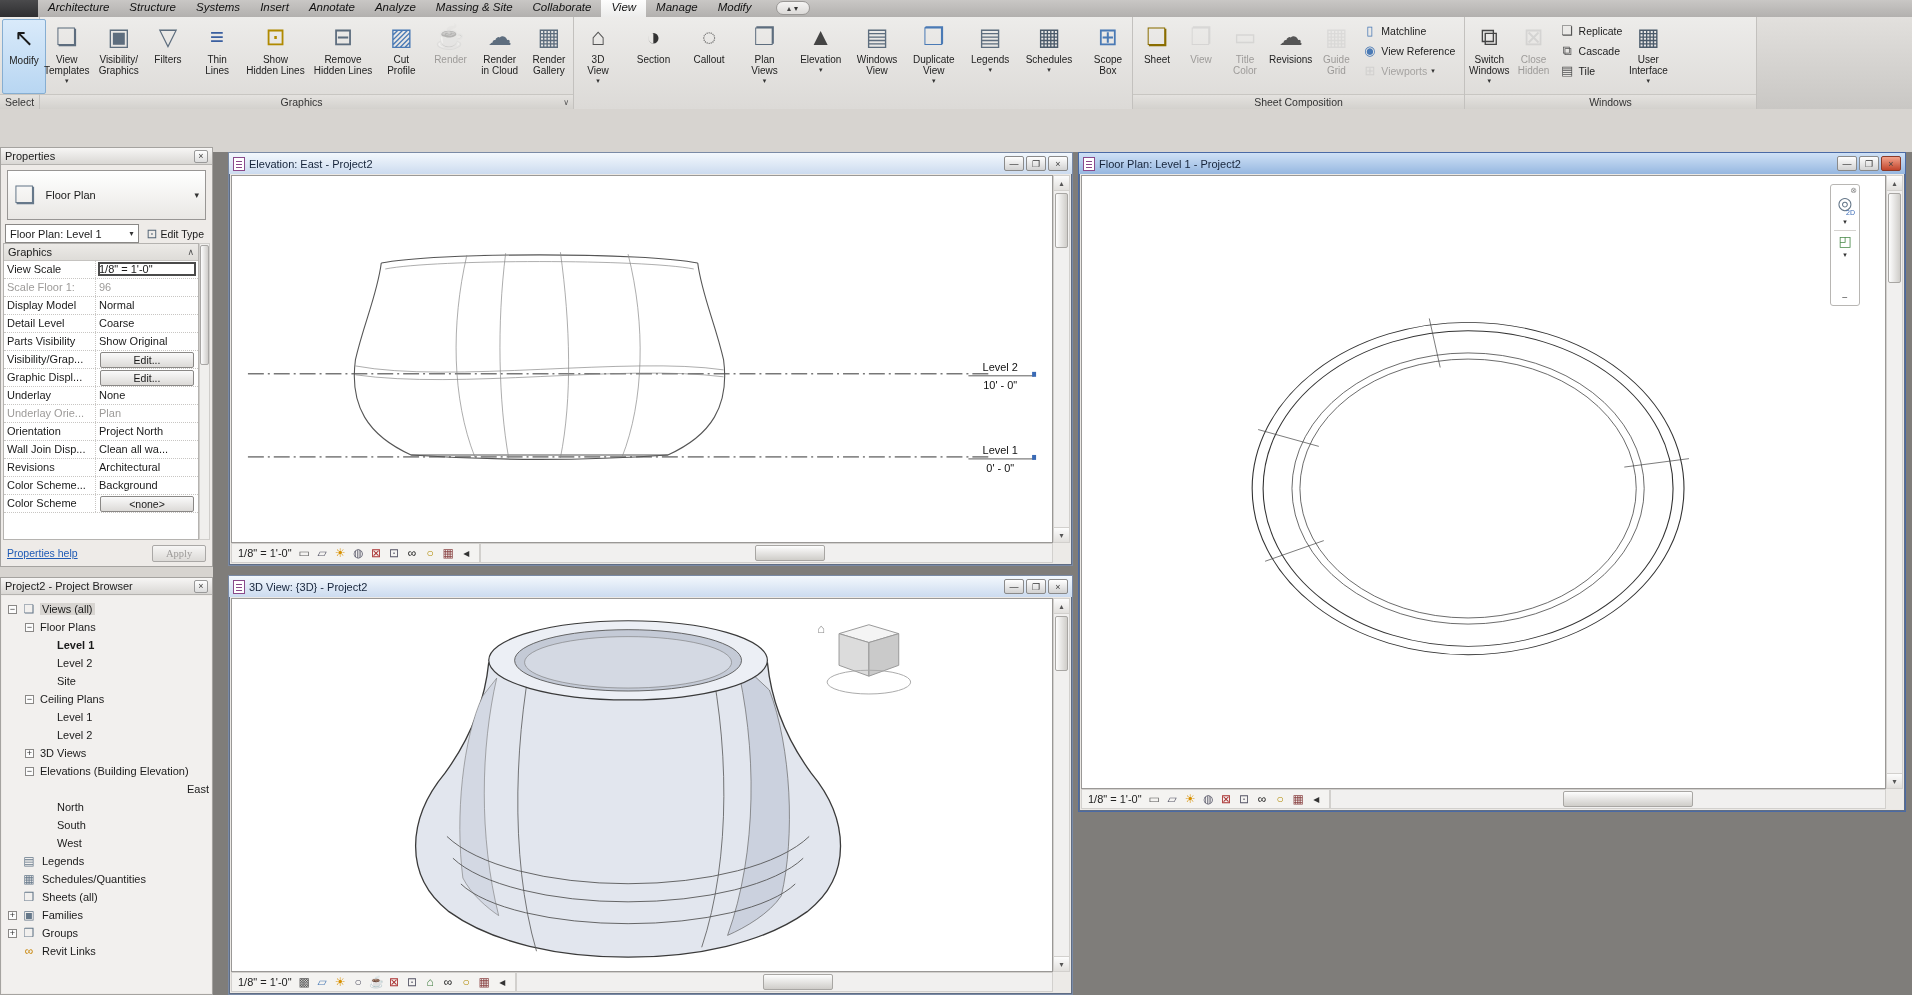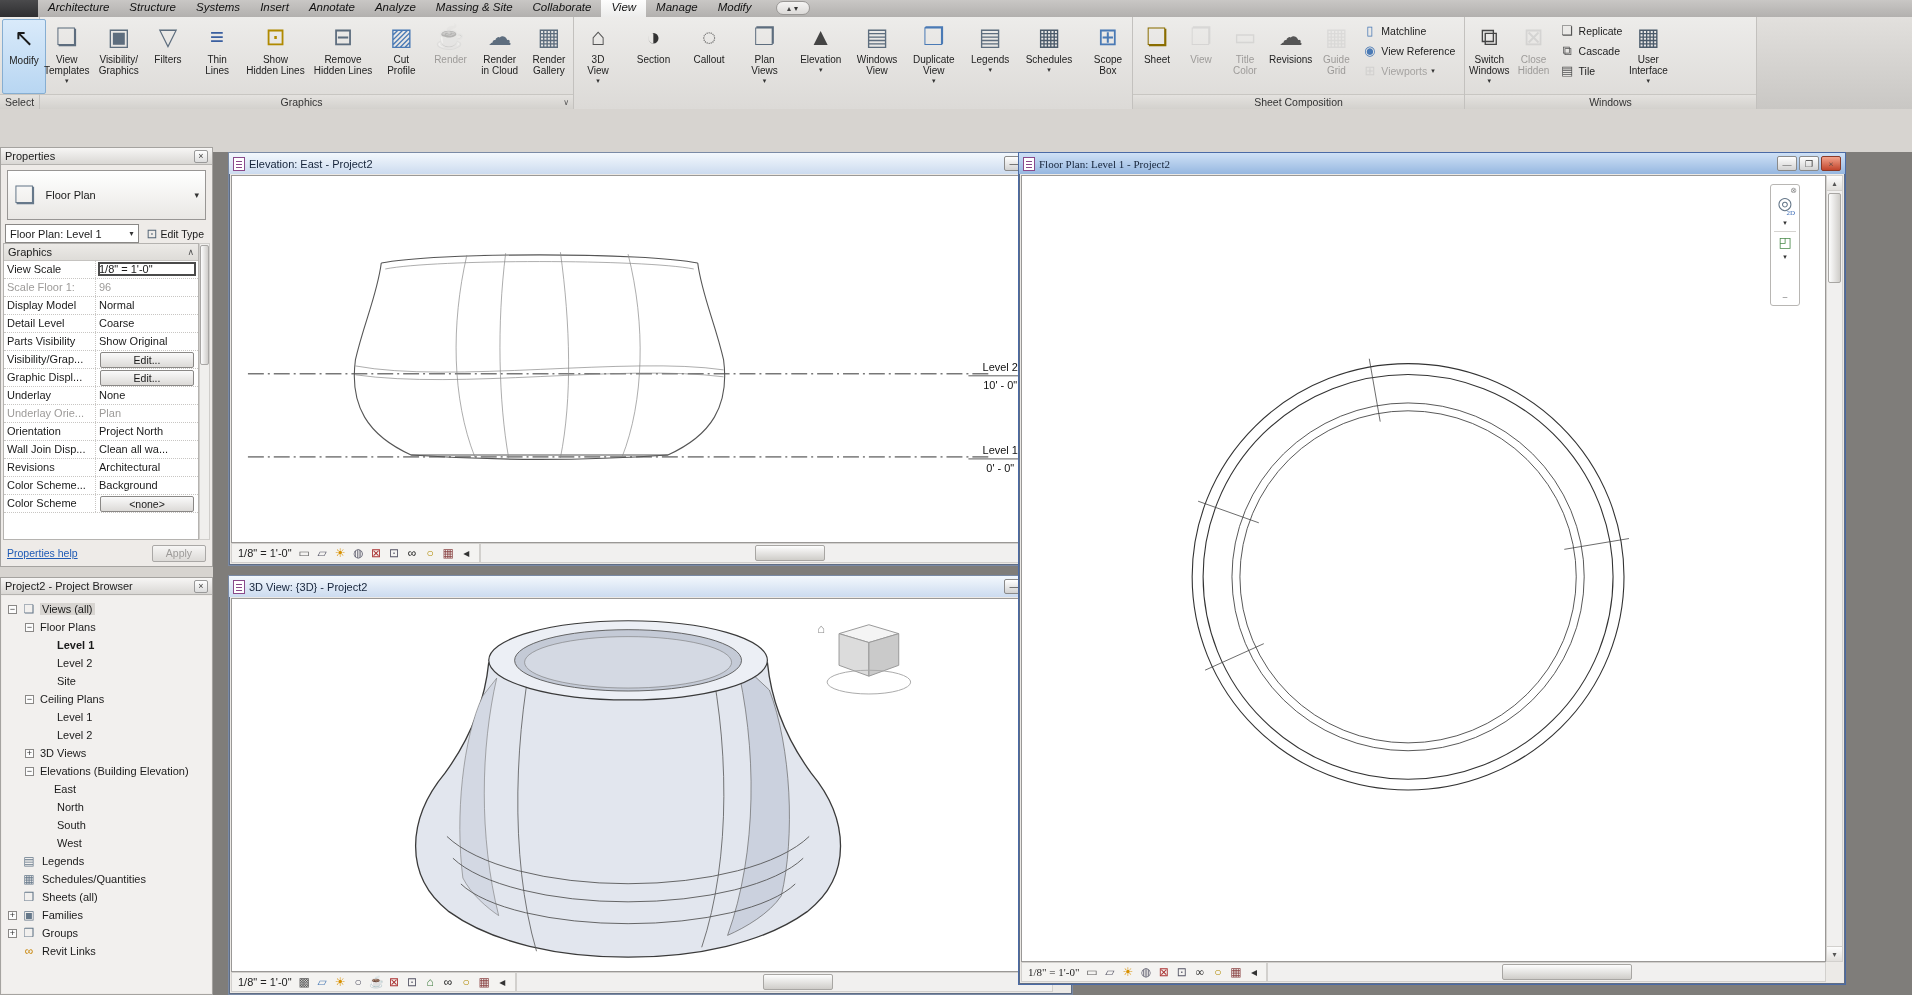--- a/index.html
+++ b/index.html
@@ -53,21 +53,21 @@
   .plabel{width:92px;padding:2px 3px;border-right:1px dotted #c8c6c3;overflow:hidden;white-space:nowrap;}
   .pval{flex:1;padding:2px 3px;overflow:hidden;white-space:nowrap;position:relative;}
   .pval .v{display:block;}
   .pval .v.btn{text-align:center;background:linear-gradient(#fafafa,#dcdad7);border:1px solid #8a8886;border-radius:2px;margin:-1px 1px 0;padding:1px 0;font-size:10.5px;}
   .pval .v.sel{outline:2px solid #4a4a4a;outline-offset:-1px;}
   .dis{color:#9d9b99;}
   .pscroll{position:absolute;right:2px;top:95px;bottom:26px;width:11px;background:#f0efed;border:1px solid #cfcdca;}
   .pscroll .thumb{position:absolute;left:0;right:0;top:1px;height:120px;background:linear-gradient(90deg,#fdfdfd,#cfcdca);border:1px solid #a8a6a4;border-radius:2px;}
   .pfoot{position:absolute;left:2px;right:2px;bottom:2px;height:22px;display:flex;align-items:center;padding:0 4px;}
   .phelp{font-size:10.5px;color:#1f5bb5;text-decoration:underline;}
-  .applybtn{margin-left:auto;width:54px;height:17px;font-size:10.5px;color:#9d9b99;background:linear-gradient(#f7f6f5,#dcdad7);border:1px solid #aaa8a6;border-radius:2px;text-align:center;line-height:15px;}
+  .applybtn{margin-left:auto;width:54px;height:17px;font-size:10.5px;color:#9d9b99;background:linear-gradient(#f7f6f5,#dcdad7);border:1px solid #aaa8a6;border-radius:2px;text-align:center;line-height:15px;font-family:Liberation Serif, serif;}
   
   .tree{position:absolute;left:1px;right:1px;top:18px;bottom:1px;background:#f2f0ee;overflow:hidden;padding-top:4px;}
   .titem{height:18px;display:flex;align-items:center;font-size:11px;white-space:nowrap;}
   .texp{width:11px;height:9px;margin-right:3px;flex:0 0 11px;font-size:9px;line-height:7px;text-align:center;color:#333;}
   .texp.box{border:1px solid #8a8886;background:#fcfcfc;width:9px;flex:0 0 9px;margin-left:1px;margin-right:4px;}
   .tico{width:16px;font-size:12px;text-align:center;margin-right:3px;}
   .tlabel{padding:0 2px;}
   .tlabel.bold{font-weight:bold;}
   .tlabel.selhl{background:#d8d5d1;}
   
@@ -611,21 +611,21 @@
 
           <span class="tlabel">3D Views</span>
         </div>
 
         <div class="titem" style="padding-left: 22px;">
           <span class="texp box">−</span>
 
           <span class="tlabel">Elevations (Building Elevation)</span>
         </div>
 
-        <div class="titem" style="padding-left: 36px;">
+        <div class="titem" style="padding-left: 36px; justify-content: space-between;">
           <span class="texp"></span>
 
           <span class="tlabel">East</span>
         </div>
 
         <div class="titem" style="padding-left: 39px;">
           <span class="texp"></span>
 
           <span class="tlabel">North</span>
         </div>
@@ -821,21 +821,21 @@
             </span>
         </div>
         <div class="hscroll">
           <div class="thumb" style="left:46%;width:70px;"></div>
         </div>
       </div>
       <div class="corner"></div>
     </div>
   </div>
 
-  <div class="vwin active" style="left:1018px;top:152px;width:828px;height:833px;font-family:Liberation Serif, serif;">
+  <div class="vwin active" style="left:1078px;top:152px;width:828px;height:660px;">
     <div class="vtitle">
       <span class="rvticon"></span>
       <span>Floor Plan: Level 1 - Project2</span>
       <span class="vbtns">
         <span class="vbtn" style="color: rgb(51, 51, 51);">—</span>
         <span class="vbtn" style="color: rgb(51, 51, 51);">❐</span>
         <span class="vbtn redclose" style="color: rgb(68, 68, 68);">×</span>
       </span>
     </div>
     <div class="vbody">

